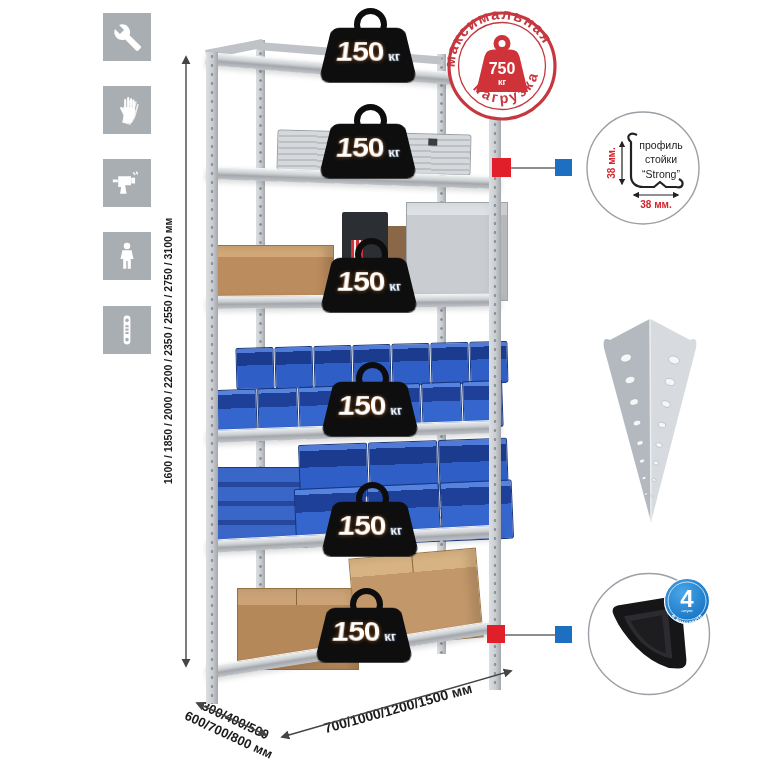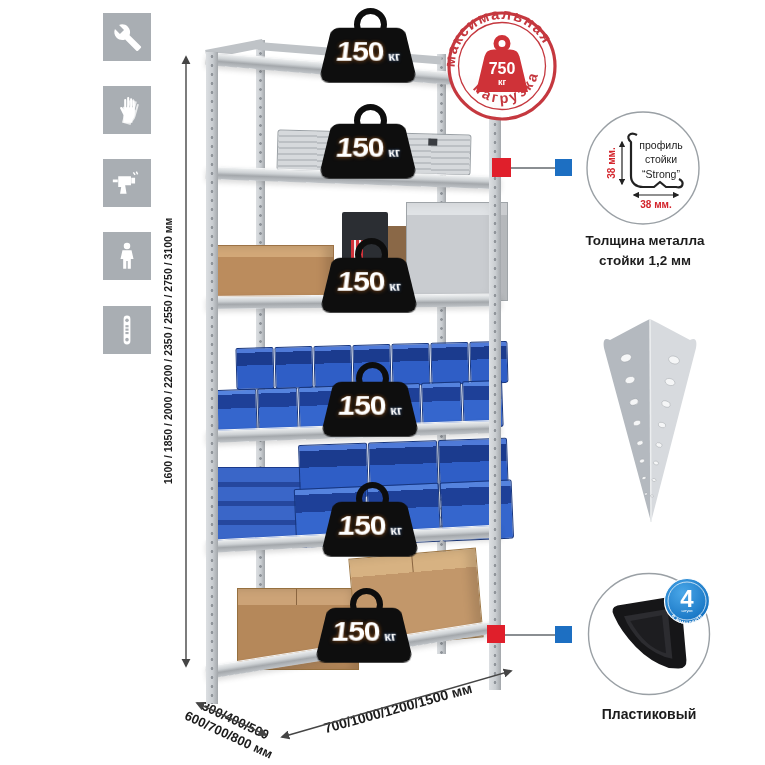--- a/index.html
+++ b/index.html
@@ -246,24 +246,20 @@
     <circle cx="59" cy="59" r="56" fill="#fff" stroke="#9aa0a5" stroke-width="1.4"></circle>
     <path d="M 53 26 C 46 22 41 28 47 33 L 47 67 C 47 74 52 78 59 78 L 70 78 L 76 73 L 82 78 L 92 78 C 99 80 101 73 95 70" fill="none" stroke="#222" stroke-width="2.2" stroke-linejoin="round"></path>
     <line x1="38" y1="33" x2="38" y2="75" stroke="#222" stroke-width="1.2" marker-start="url(#arr2)" marker-end="url(#arr2)"></line>
     <line x1="50" y1="86" x2="94" y2="86" stroke="#222" stroke-width="1.2" marker-start="url(#arr2)" marker-end="url(#arr2)"></line>
     <text transform="translate(31 54) rotate(-90)" text-anchor="middle" font-size="10" font-weight="bold" fill="#d4252c">38 мм.</text>
     <text x="72" y="99" text-anchor="middle" font-size="10" font-weight="bold" fill="#d4252c">38 мм.</text>
     <text x="77" y="40" text-anchor="middle" font-size="10.5" fill="#222">профиль</text>
     <text x="77" y="54" text-anchor="middle" font-size="10.5" fill="#222">стойки</text>
     <text x="77" y="69" text-anchor="middle" font-size="10.5" fill="#222">“Strong”</text>
   </svg>
-  <div class="caption" style="left:570px;top:231px">
-    <div>Толщина металла</div>
-    <div>стойки 1,2 мм</div>
-  </div>
 
   <svg style="position:absolute;left:592px;top:306px;z-index:5" width="116" height="228" viewBox="0 0 116 228">
     <path d="M12 42 Q10 30 18 34 L50 17 L58 13 L59 216 Z" fill="#b4b9bf"></path>
     <path d="M58 13 L66 17 L98 34 Q106 30 104 42 L59 216 Z" fill="#d7dade"></path>
     <line x1="58" y1="13" x2="59" y2="216" stroke="#eceef0" stroke-width="1.5"></line>
     <g fill="#f5f6f7" stroke="#9aa0a5" stroke-width="0.4">
       <ellipse cx="34" cy="52" rx="5.5" ry="3.8" transform="rotate(-18 34 52)"></ellipse>
       <ellipse cx="38" cy="74" rx="5" ry="3.4" transform="rotate(-18 38 74)"></ellipse>
       <ellipse cx="42" cy="96" rx="4.4" ry="3" transform="rotate(-18 42 96)"></ellipse>
       <ellipse cx="45" cy="117" rx="3.8" ry="2.6" transform="rotate(-18 45 117)"></ellipse>
@@ -300,16 +296,15 @@
     </defs>
     <circle cx="24" cy="24" r="22.5" fill="url(#gradBlue)" stroke="#fff" stroke-width="1.2"></circle>
     <circle cx="24" cy="24" r="19" fill="none" stroke="#ffffff" stroke-opacity=".8" stroke-width="0.9"></circle>
     <text x="24" y="30" text-anchor="middle" fill="#fff" font-size="24" font-weight="bold">4</text>
     <text x="24" y="35" text-anchor="middle" fill="#fff" font-size="4">штуки</text>
     <text font-size="5.4" font-weight="bold" fill="#fff" letter-spacing=".4">
       <textPath href="#fbArc" startOffset="50%" text-anchor="middle">в комплекте</textPath>
     </text>
   </svg>
   <div class="caption" style="left:574px;top:704px;font-size:14px">
-    <div>Пластиковый</div>
   </div>
 
 </div>
 
 </body></html>

